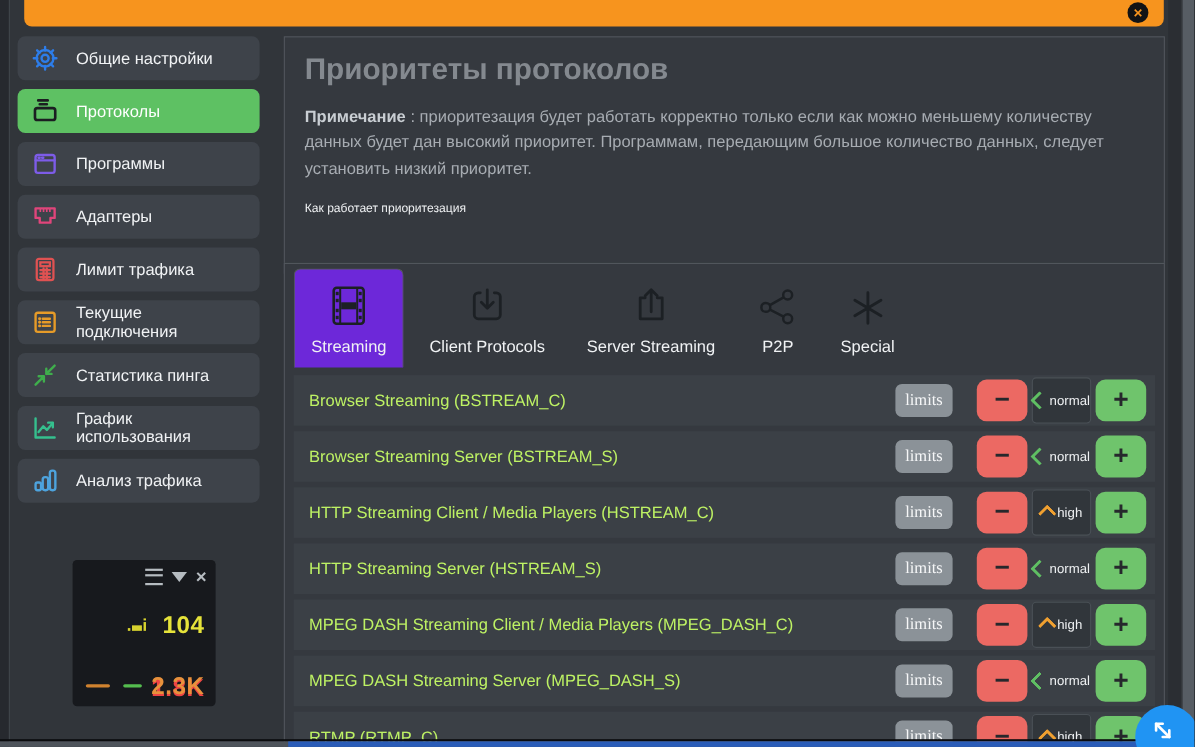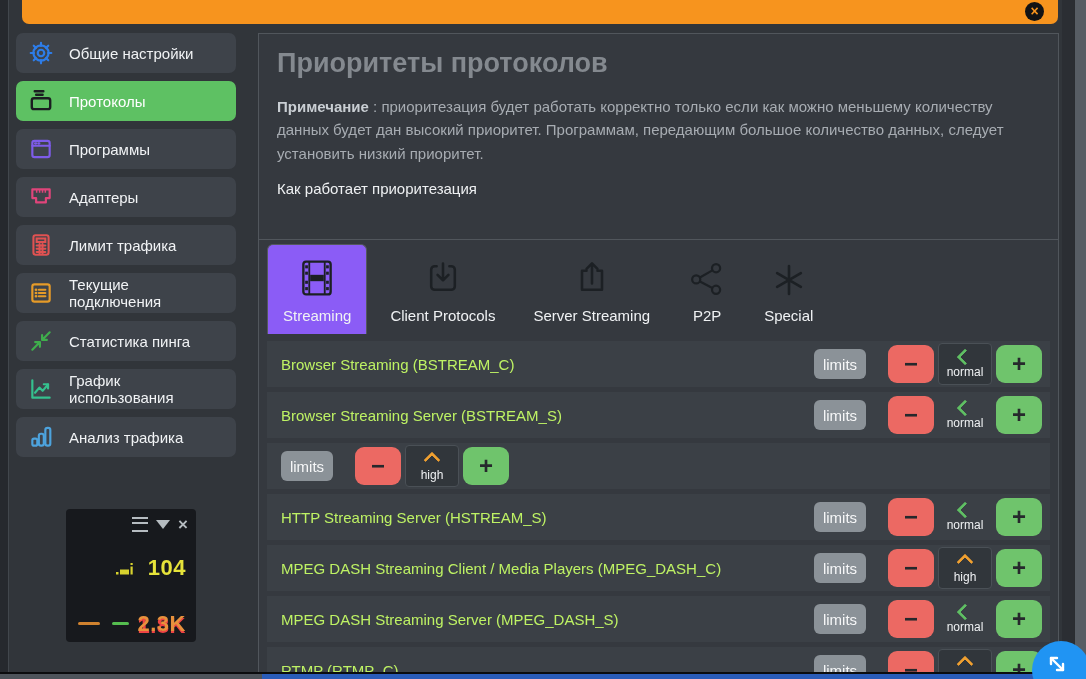--- a/index.html
+++ b/index.html
@@ -40,39 +40,39 @@
   .wicon{position:absolute;right:60px;top:53px;}
   .dash{position:absolute;bottom:17px;height:3.5px;border-radius:2px;}
   .dash.d1{left:12px;width:22px;background:#d0822f;}
   .dash.d2{left:46px;width:17px;background:#55bd4f;}
   
   .panel{background:#35393f;border:1px solid #51565c;box-sizing:border-box;position:absolute;z-index:2;}
   .panel-head{left:258px;top:33px;width:801px;height:216px;padding:10px 18px;}
   .title{font-size:27px;font-weight:bold;color:#84898f;margin:4px 0 16px 0;}
   .note{font-size:15px;color:#a7acb2;line-height:1.55;max-width:780px;}
   .note b{color:#c9ced3;}
-  .howlink{font-size:15px;color:#eef0f2;display:inline-block;cursor:pointer;}
+  .howlink{font-size:11px;color:#eef0f2;display:inline-block;cursor:pointer;}
   
   .panel-proto{left:258px;top:239px;width:801px;height:460px;overflow:hidden;}
   .tabbar{display:flex;align-items:stretch;height:94px;padding:4px 0 0 8px;gap:8px;box-sizing:border-box;}
   .tab{display:flex;flex-direction:column;align-items:center;justify-content:flex-end;
        padding:6px 15px 10px;color:#f0f2f4;font-size:15px;gap:9px;cursor:pointer;box-sizing:border-box;}
-  .tab.selected{background:#8b5cf6;border:1px solid #54585e;border-bottom:none;border-radius:6px 6px 0 0;}
+  .tab.selected{background:#6d28d9;border:1px solid #54585e;border-bottom:none;border-radius:6px 6px 0 0;}
   .ticon{color:#1c2024;height:48px;display:flex;align-items:flex-end;justify-content:center;}
   
   .rows{padding:7px 8px 0 8px;display:flex;flex-direction:column;gap:5px;}
   .row{height:46px;background:#3b4046;display:flex;align-items:center;padding:0 8px 0 14px;box-sizing:border-box;}
   .rlabel{flex:1;font-size:15px;color:#bef264;}
   .limits{width:52px;height:30px;border-radius:6px;background:#8b9298;color:#f6f7f8;font-size:15px;
-       display:flex;align-items:center;justify-content:center;margin-right:22px;cursor:pointer;}
+       display:flex;align-items:center;justify-content:center;margin-right:22px;cursor:pointer;font-family:Liberation Serif, serif;}
   .btn{width:46px;height:38px;border-radius:9px;display:flex;align-items:center;justify-content:center;
        font-size:24px;font-weight:bold;color:#26282c;cursor:pointer;flex:0 0 46px;}
   .minus{background:#ec6963;margin-right:4px;}
   .plus{background:#6fc46c;}
-  .prio{width:54px;height:42px;margin-right:4px;display:flex;flex-direction:column;align-items:center;
+  .prio{width:54px;height:42px;margin-right:4px;display:flex;flex-direction:row;align-items:center;
        justify-content:center;gap:3px;box-sizing:border-box;flex:0 0 54px;}
   .prio.boxed{background:#31363b;border:1px solid #4a5056;border-radius:4px;}
   .prio-label{font-size:12px;color:#eef0f2;line-height:1;}
   .chev{width:9px;height:9px;border-style:solid;border-width:3px 3px 0 0;border-radius:1px;}
   .chev-up{transform:rotate(-45deg);border-color:#f0a030;margin-top:2px;}
   .chev-left{transform:rotate(-135deg);border-color:#5fbf63;}
   
   .fab{position:absolute;left:1032px;top:641px;width:58px;height:58px;border-radius:50%;
        background:#2094f3;display:flex;align-items:flex-start;justify-content:flex-start;
        padding:10px 0 0 12px;box-sizing:border-box;z-index:8;cursor:pointer;}
@@ -281,20 +281,21 @@
       <span class="limits">limits</span>
       <span class="btn minus">−</span>
       <span class="prio p-normal">
 
         <span class="chev chev-left"></span>
         <span class="prio-label">normal</span>
       </span>
       <span class="btn plus">+</span>
     </div>
         <div class="row">
+      <span class="rlabel">HTTP Streaming Client / Media Players (HSTREAM_C)</span>
       <span class="limits">limits</span>
       <span class="btn minus">−</span>
       <span class="prio p-high boxed">
         <span class="chev chev-up"></span>
 
         <span class="prio-label">high</span>
       </span>
       <span class="btn plus">+</span>
     </div>
         <div class="row">

